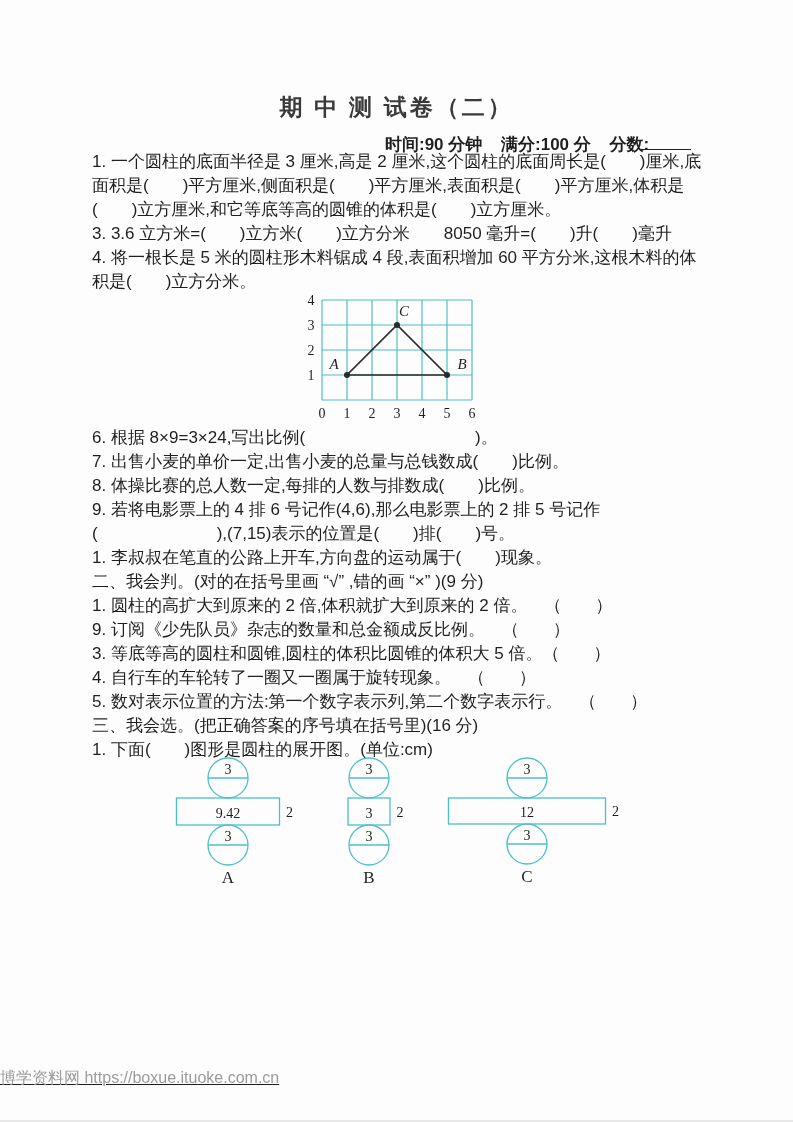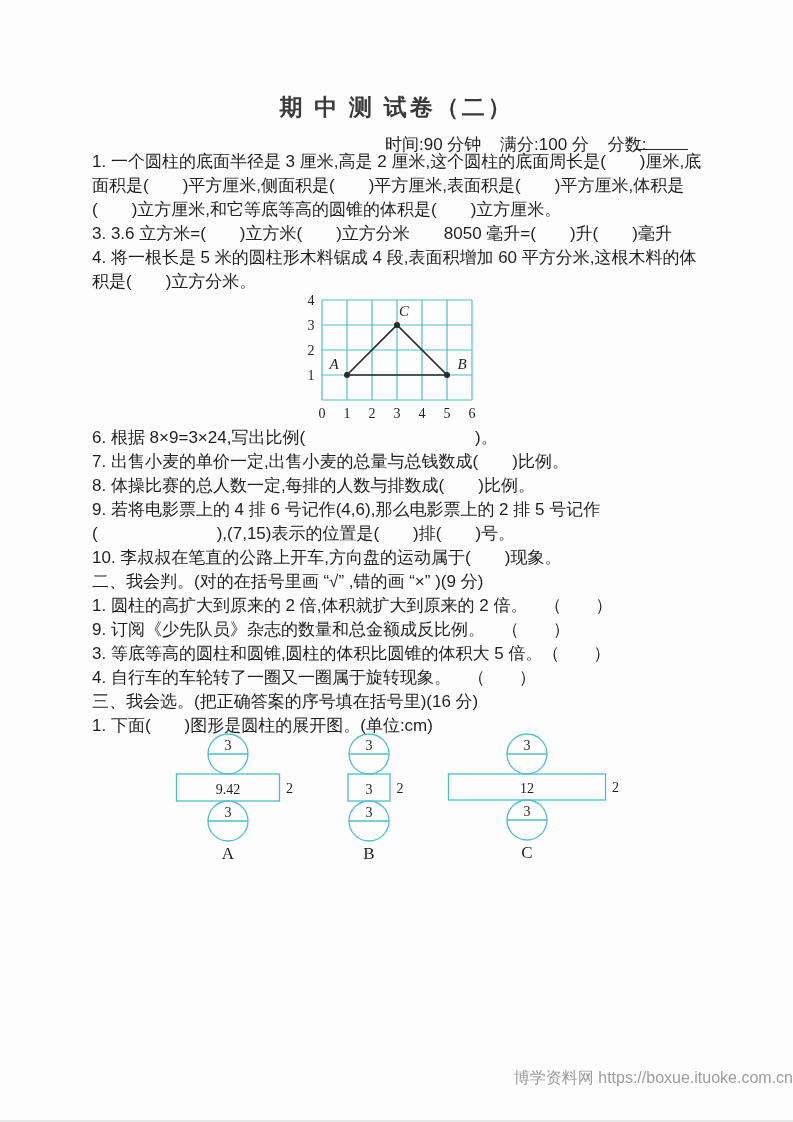--- a/index.html
+++ b/index.html
@@ -14,41 +14,41 @@
     color:#1f1f1f;
   }
   .title{
     position:absolute;left:0;top:92px;width:100%;
     text-align:center;margin:0;
     font-family:"Liberation Serif", serif;
     font-size:23px;font-weight:600;letter-spacing:3px;color:#3a3a3a;
   }
   .meta{
     position:absolute;left:385px;top:133px;
-    font-size:17px;font-weight:400;white-space:nowrap;
+    font-size:17px;font-weight:700;white-space:nowrap;
   }
   .meta span{margin-right:14px;}
   .score-blank{
     display:inline-block;width:52px;height:15px;
     border-bottom:1.6px solid #222;margin-left:-10px;
   }
   .content{
     position:absolute;left:92px;top:150px;width:618px;
     font-size:17px;line-height:24px;
   }
   .sec-heading,.q{margin:0;}
   .figure-grid{margin:0 0 0 204px;height:132px;}
   .figure-nets{margin-top:-8px;height:142px;}
   svg text.tick{font-family:"Liberation Serif", serif;font-size:14px;fill:#1f1f1f;}
   svg text.pt{font-family:"Liberation Serif", serif;font-style:italic;font-size:15px;fill:#1f1f1f;}
   svg text.num{font-family:"Liberation Serif", serif;font-size:14px;fill:#1f1f1f;}
   svg text.opt{font-family:"Liberation Serif", serif;font-size:17px;fill:#1f1f1f;}
   .footer{
     position:absolute;left:0;top:1068px;width:100%;
-    text-align:right;font-size:16px;
+    text-align:left;font-size:16px;text-decoration:underline;
   }
   .footer a{color:#9c9c9c;text-decoration:none;}
 </style>
 </head>
 <body>
 
 <div class="page">
 
   <h1 class="title">期 中 测 试卷（二）</h1>
 
@@ -96,27 +96,28 @@
           <text class="pt" x="166" y="75" text-anchor="middle">B</text>
           <circle cx="101" cy="31" r="3" fill="#2a2a2a"></circle>
           <text class="pt" x="108" y="22" text-anchor="middle">C</text>
         </svg>
     </div>
 
     <p class="q">6. 根据 8×9=3×24,写出比例(　　　　　　　　　　)。</p>
     <p class="q">7. 出售小麦的单价一定,出售小麦的总量与总钱数成(　　)比例。</p>
     <p class="q">8. 体操比赛的总人数一定,每排的人数与排数成(　　)比例。</p>
     <p class="q">9. 若将电影票上的 4 排 6 号记作(4,6),那么电影票上的 2 排 5 号记作(　　　　　　　),(7,15)表示的位置是(　　)排(　　)号。</p>
-    <p class="q">10. 李叔叔在笔直的公路上开车,方向盘的运动属于(　　)现象。</p>
+    <p class="q">1. 李叔叔在笔直的公路上开车,方向盘的运动属于(　　)现象。</p>
 
     <div class="sec-heading">二、我会判。(对的在括号里画 “√” ,错的画 “×” )(9 分)</div>
     <p class="q">1. 圆柱的高扩大到原来的 2 倍,体积就扩大到原来的 2 倍。　（　　）</p>
     <p class="q">9. 订阅《少先队员》杂志的数量和总金额成反比例。　（　　）</p>
     <p class="q">3. 等底等高的圆柱和圆锥,圆柱的体积比圆锥的体积大 5 倍。（　　）</p>
     <p class="q">4. 自行车的车轮转了一圈又一圈属于旋转现象。　（　　）</p>
+    <p class="q">5. 数对表示位置的方法:第一个数字表示列,第二个数字表示行。　（　　）</p>
 
     <div class="sec-heading">三、我会选。(把正确答案的序号填在括号里)(16 分)</div>
     <p class="q">1. 下面(　　)图形是圆柱的展开图。(单位:cm)</p>
 
     <div class="figure-nets">
       <svg id="nets-svg" width="618" height="142" viewBox="0 0 618 142">
           <circle cx="136" cy="24" r="20" fill="none" stroke="#4cc0c6" stroke-width="1.3"></circle>
           <line x1="116" y1="24" x2="156" y2="24" stroke="#4cc0c6" stroke-width="1.3"></line>
           <text class="num" x="136" y="20" text-anchor="middle">3</text>
           <circle cx="136" cy="91" r="20" fill="none" stroke="#4cc0c6" stroke-width="1.3"></circle>

